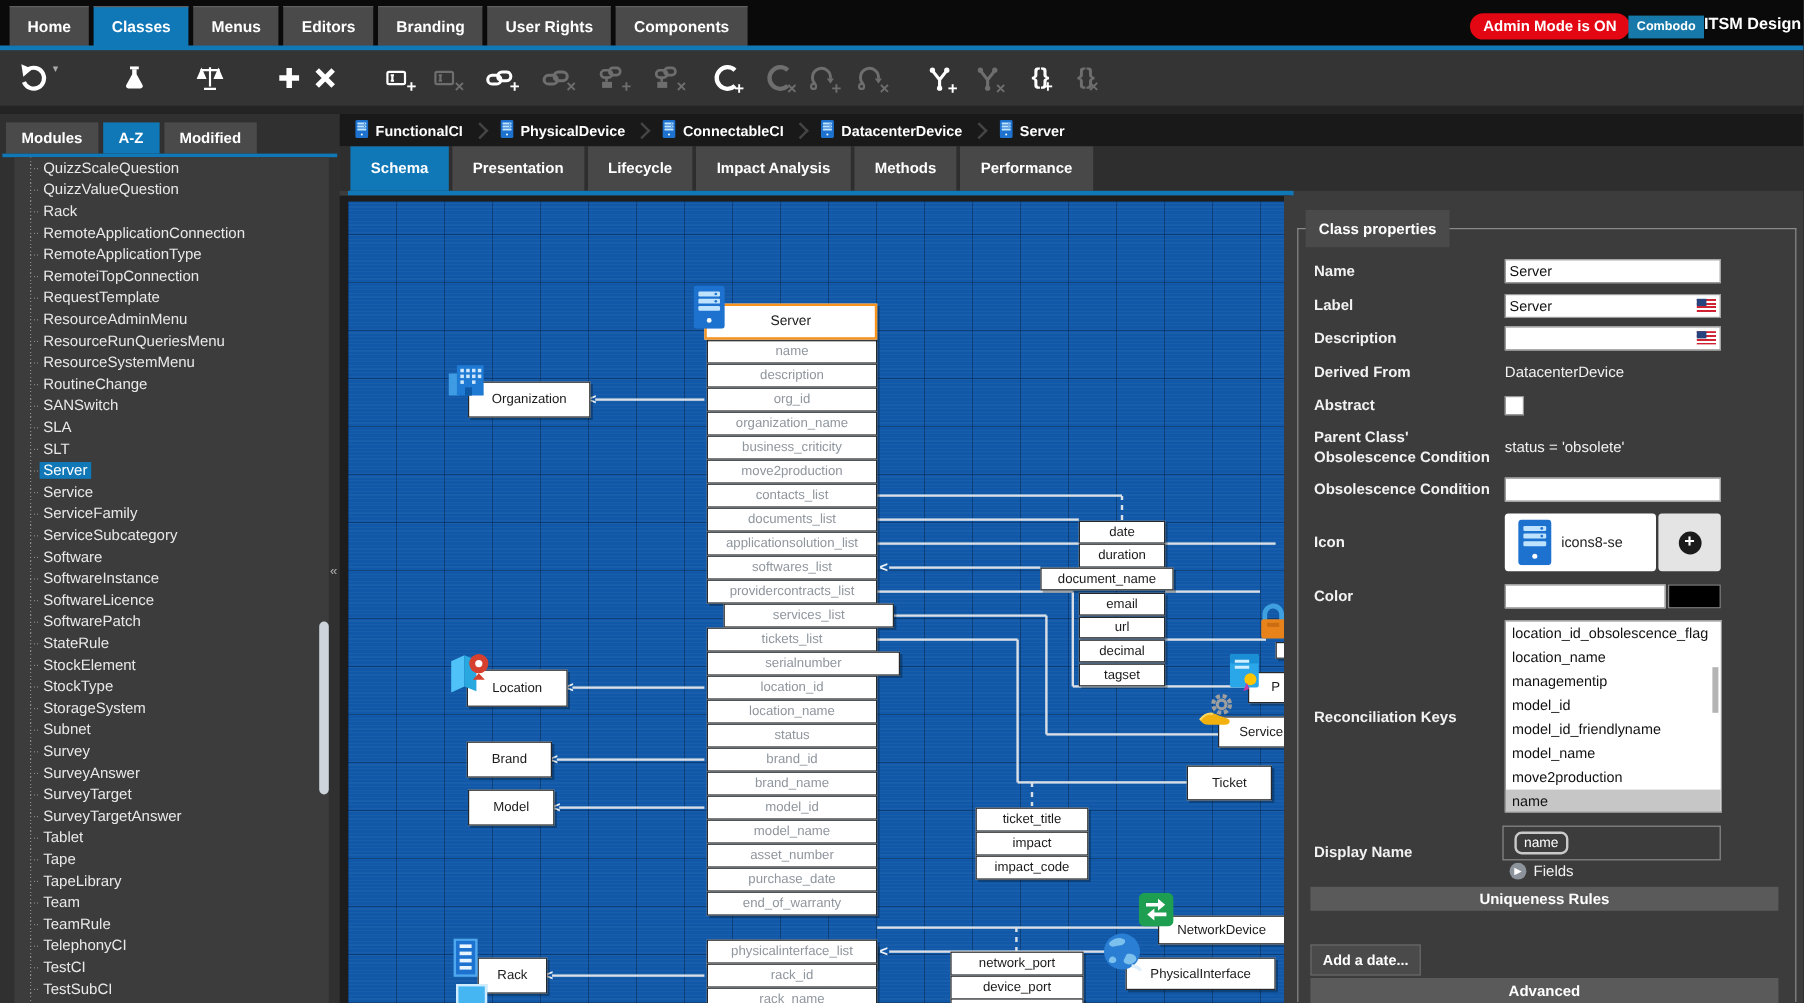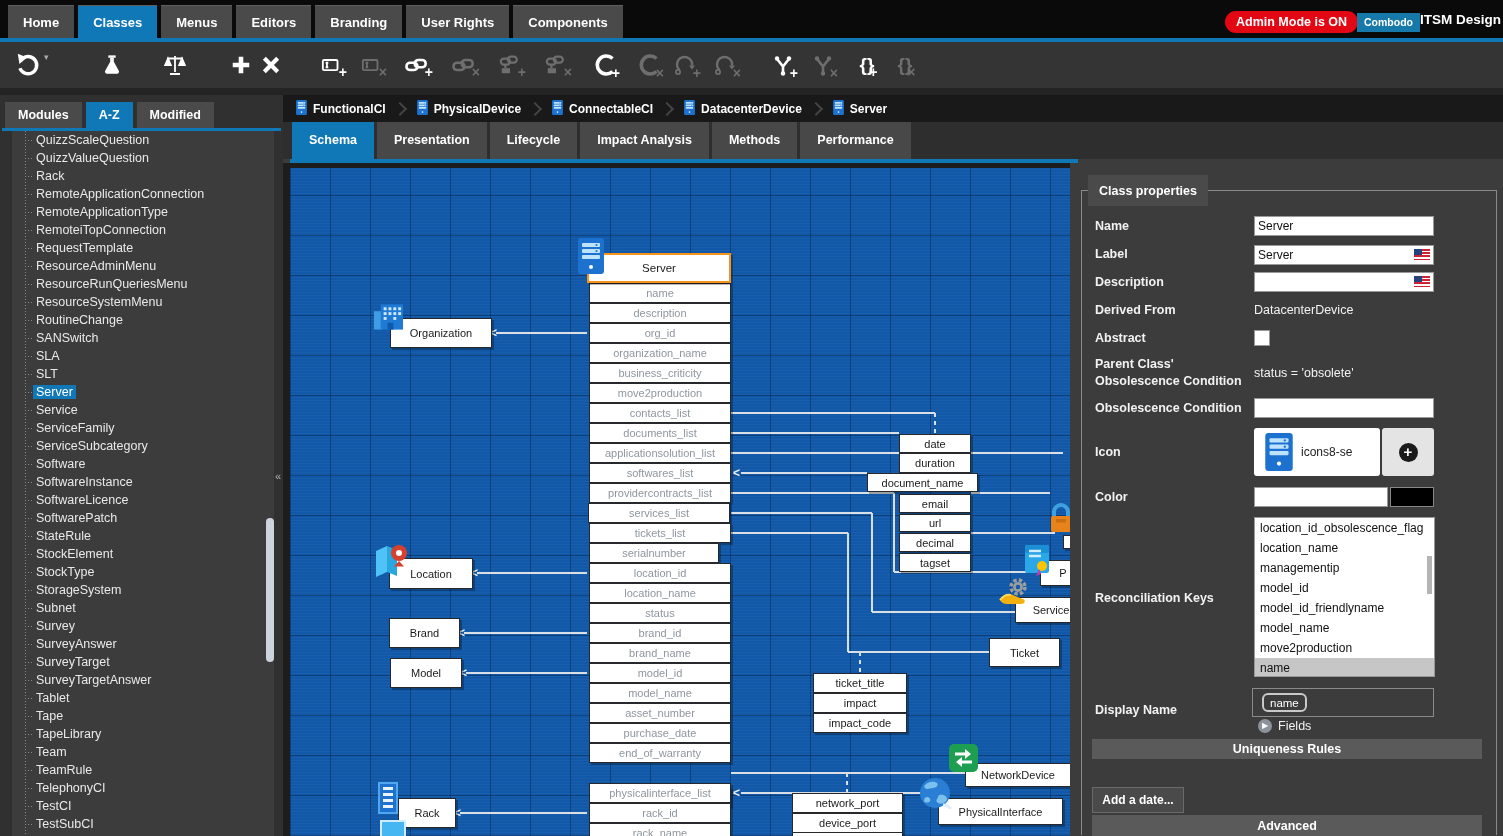--- a/index.html
+++ b/index.html
@@ -499,23 +499,23 @@
         <div class="cbox frow" style="left: 299px; top: 135px; width: 142px; height: 20px;">description</div>
         <div class="cbox frow" style="left: 299px; top: 155px; width: 142px; height: 20px;">org_id</div>
         <div class="cbox frow" style="left: 299px; top: 175px; width: 142px; height: 20px;">organization_name</div>
         <div class="cbox frow" style="left: 299px; top: 195px; width: 142px; height: 20px;">business_criticity</div>
         <div class="cbox frow" style="left: 299px; top: 215px; width: 142px; height: 20px;">move2production</div>
         <div class="cbox frow" style="left: 299px; top: 235px; width: 142px; height: 20px;">contacts_list</div>
         <div class="cbox frow" style="left: 299px; top: 255px; width: 142px; height: 20px;">documents_list</div>
         <div class="cbox frow" style="left: 299px; top: 275px; width: 142px; height: 20px;">applicationsolution_list</div>
         <div class="cbox frow" style="left: 299px; top: 295px; width: 142px; height: 20px;">softwares_list</div>
         <div class="cbox frow" style="left: 299px; top: 315px; width: 142px; height: 20px;">providercontracts_list</div>
-        <div class="cbox frow" style="left: 298px; top: 335px; width: 142px; height: 20px;">services_list</div>
+        <div class="cbox frow" style="left: 313px; top: 335px; width: 142px; height: 20px;">services_list</div>
         <div class="cbox frow" style="left: 299px; top: 355px; width: 142px; height: 20px;">tickets_list</div>
-        <div class="cbox frow" style="left: 299px; top: 375px; width: 130px; height: 20px;">serialnumber</div>
+        <div class="cbox frow" style="left: 299px; top: 375px; width: 161px; height: 20px;">serialnumber</div>
         <div class="cbox frow" style="left: 299px; top: 395px; width: 142px; height: 20px;">location_id</div>
         <div class="cbox frow" style="left: 299px; top: 415px; width: 142px; height: 20px;">location_name</div>
         <div class="cbox frow" style="left: 299px; top: 435px; width: 142px; height: 20px;">status</div>
         <div class="cbox frow" style="left: 299px; top: 455px; width: 142px; height: 20px;">brand_id</div>
         <div class="cbox frow" style="left: 299px; top: 475px; width: 142px; height: 20px;">brand_name</div>
         <div class="cbox frow" style="left: 299px; top: 495px; width: 142px; height: 20px;">model_id</div>
         <div class="cbox frow" style="left: 299px; top: 515px; width: 142px; height: 20px;">model_name</div>
         <div class="cbox frow" style="left: 299px; top: 535px; width: 142px; height: 20px;">asset_number</div>
         <div class="cbox frow" style="left: 299px; top: 555px; width: 142px; height: 20px;">purchase_date</div>
         <div class="cbox frow" style="left: 299px; top: 575px; width: 142px; height: 20px;">end_of_warranty</div>

